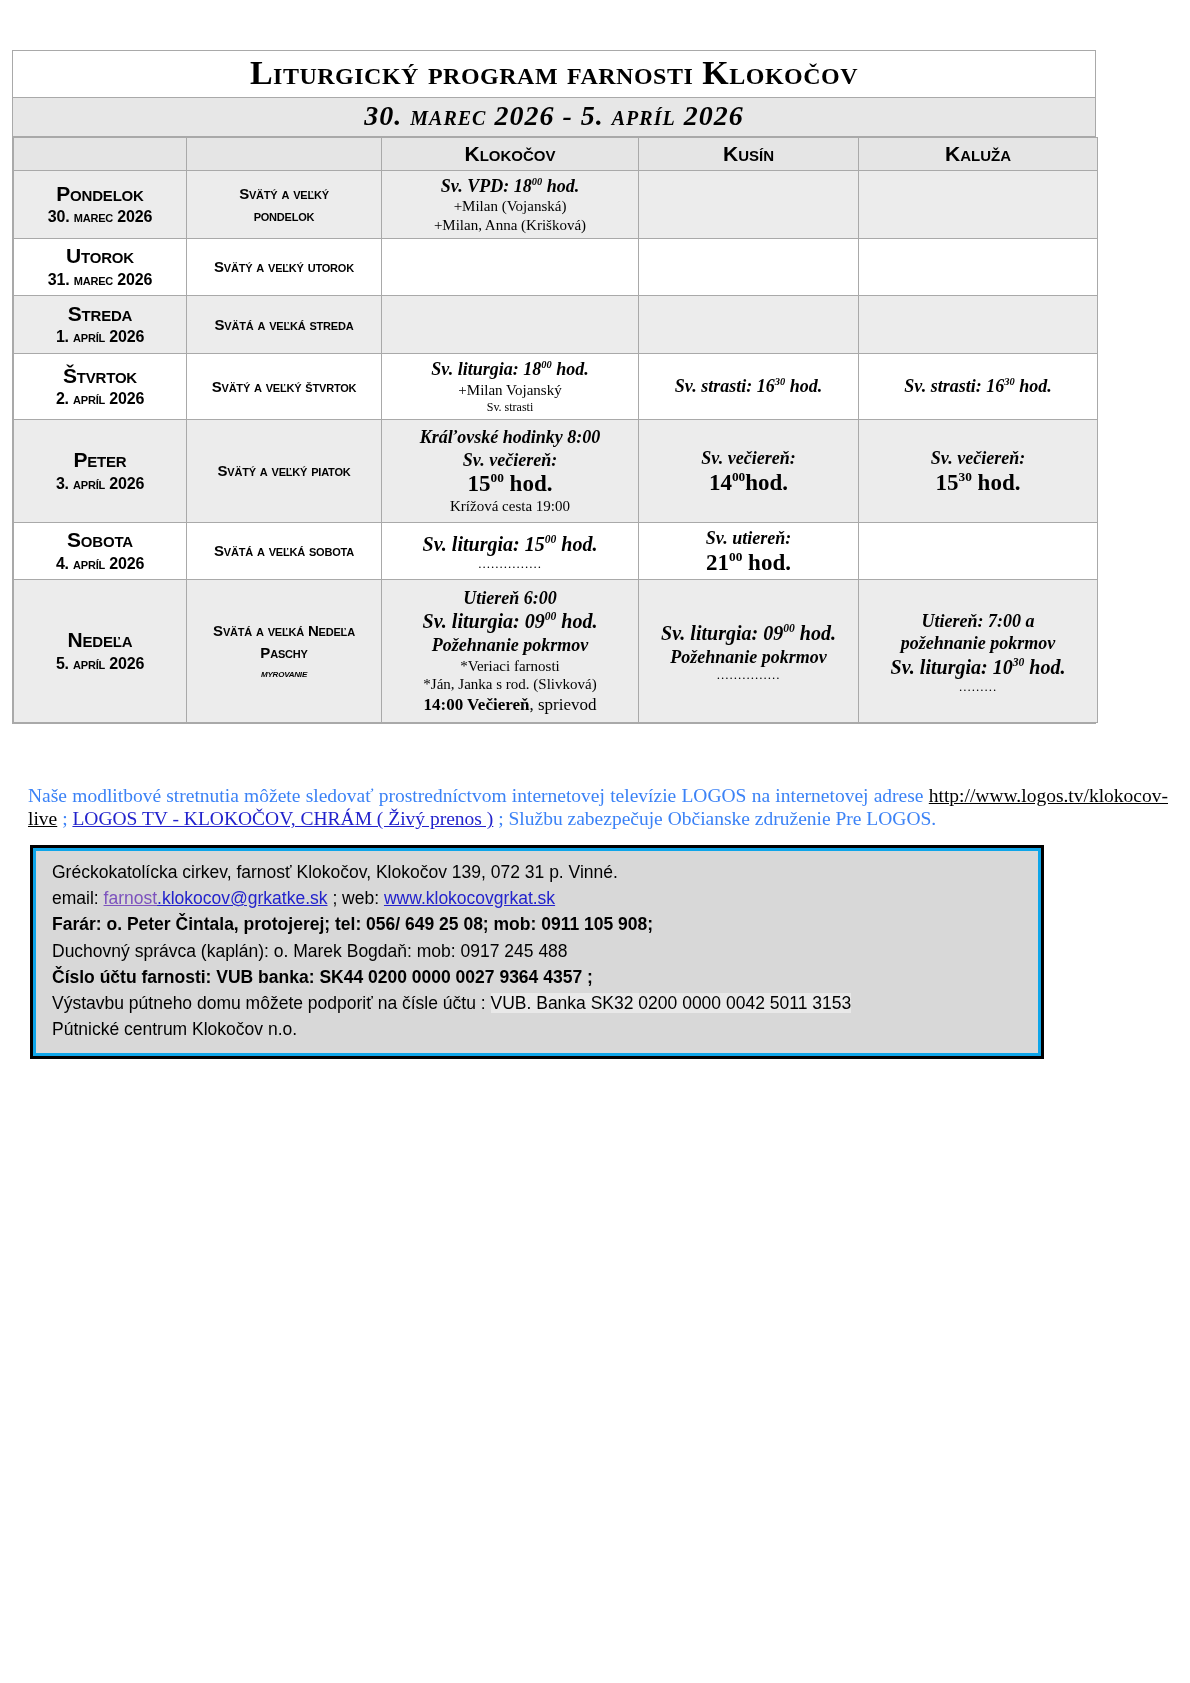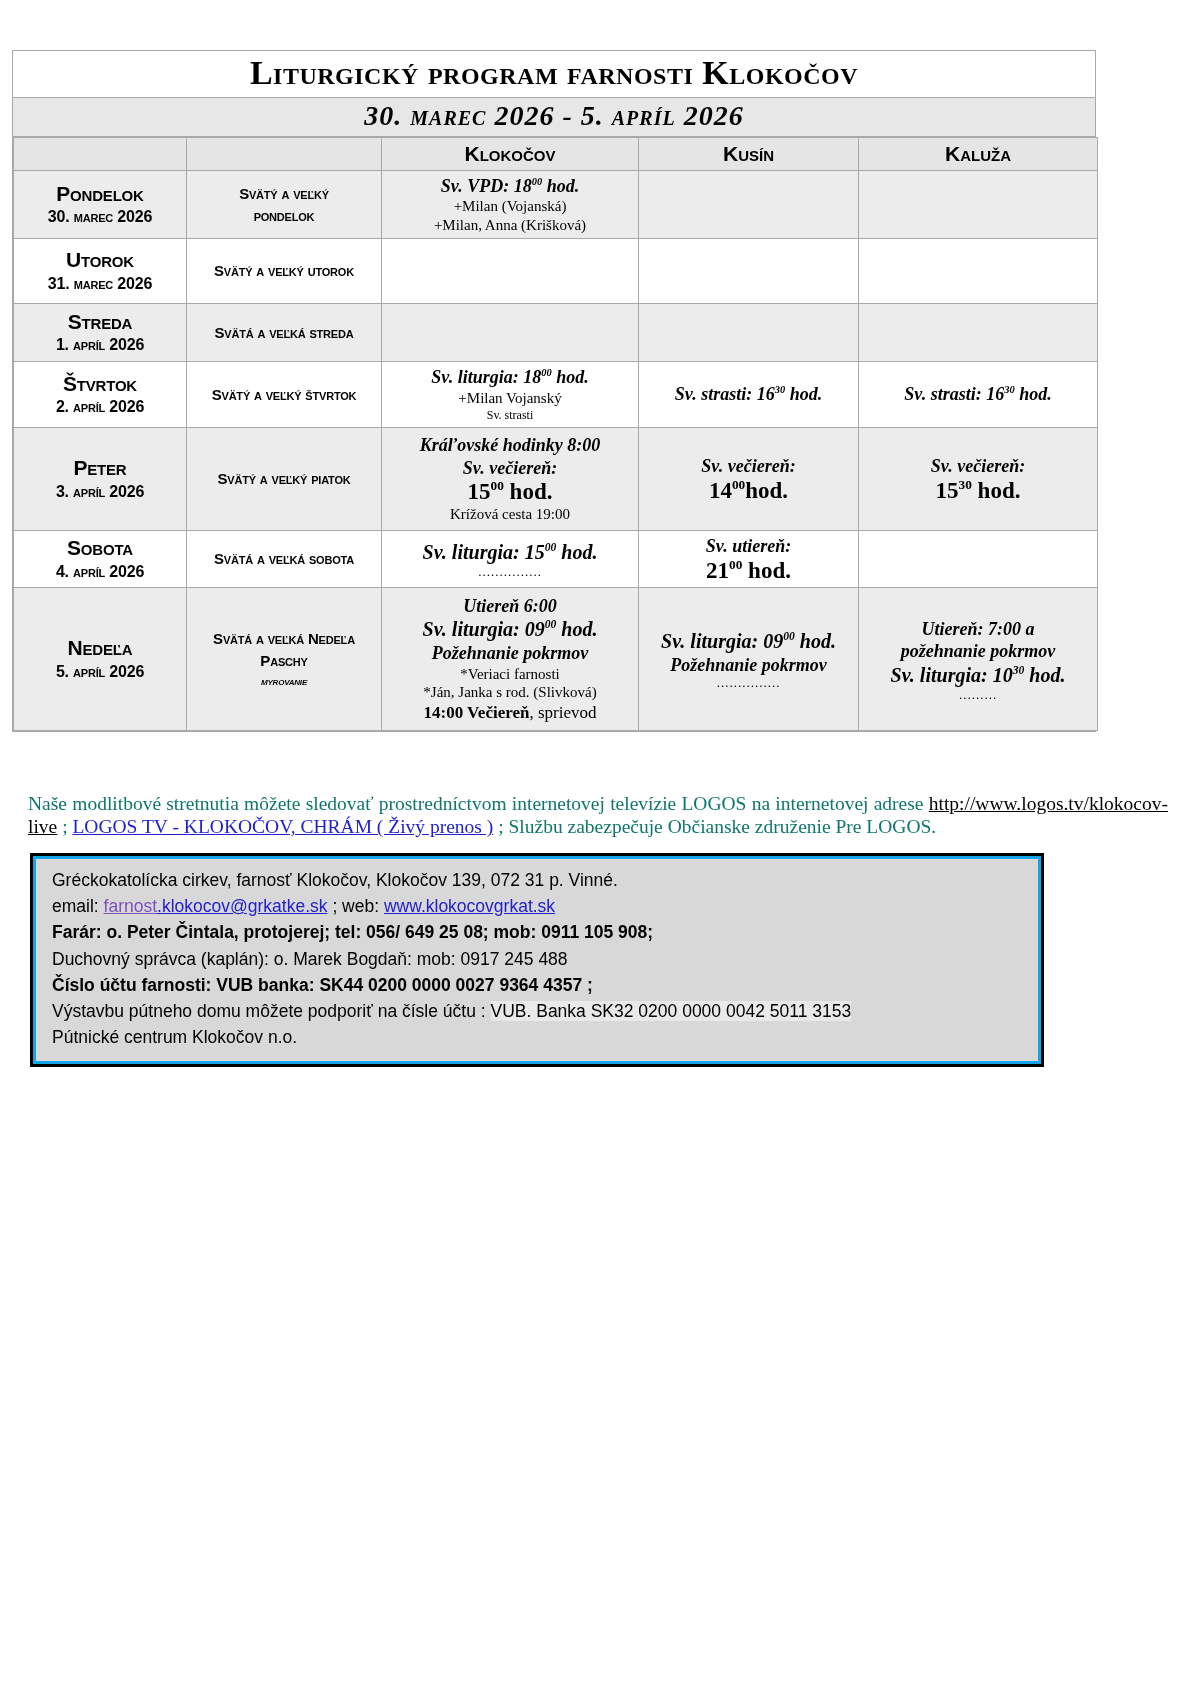--- a/index.html
+++ b/index.html
@@ -28,21 +28,21 @@
     padding:3px 4px; overflow:hidden;
   }
   .schedule thead th {
     font-family:"Liberation Sans","DejaVu Sans",sans-serif;
     font-variant:small-caps; font-weight:bold; font-size:21px; height:33px;
     background:#e5e5e5;
   }
   tbody tr { background:#fff; }
   tbody tr.shade { background:var(--row-shade,#ececec); }
   tbody tr:nth-child(1){height:68px}
-  tbody tr:nth-child(2){height:65px}
+  tbody tr:nth-child(2){height:57px}
   tbody tr:nth-child(3){height:58px}
   tbody tr:nth-child(4){height:66px}
   tbody tr:nth-child(5){height:103px}
   tbody tr:nth-child(6){height:57px}
   tbody tr:nth-child(7){height:143px}
 
   .day-name, .day-date, .feast-line {
     font-family:"Liberation Sans","DejaVu Sans",sans-serif;
     font-variant:small-caps; font-weight:bold; letter-spacing:-0.2px;
   }
@@ -63,21 +63,21 @@
   .seg.plain-lg { font-size:17px; }
   sup { font-size:58%; vertical-align:super; line-height:0; font-weight:bold; }
 
   
   .notice { margin:60px 22px 0 16px; }
   .notice-heading {
     font-size:20px; text-decoration:underline; letter-spacing:.5px;
     margin-bottom:3px;
   }
   .notice-text { font-size:19.5px; line-height:1.2; text-align:justify; }
-  .notice-text .text { color:#0f766e; }
+  .notice-text .text { color:#3b82f6; }
   a { cursor:pointer; }
   .link-dark  { color:#000; text-decoration:underline; }
   .link-blue  { color:var(--link-blue,#2222cc); text-decoration:underline; }
   .link-purple{ color:var(--link-purple,#7c52bd); text-decoration:underline; }
 
   
   .info-box {
     margin:14px 0 0 18px; width:1014px;
     border:3px solid #000; padding:3px; background:#0ea5e9;
   }

